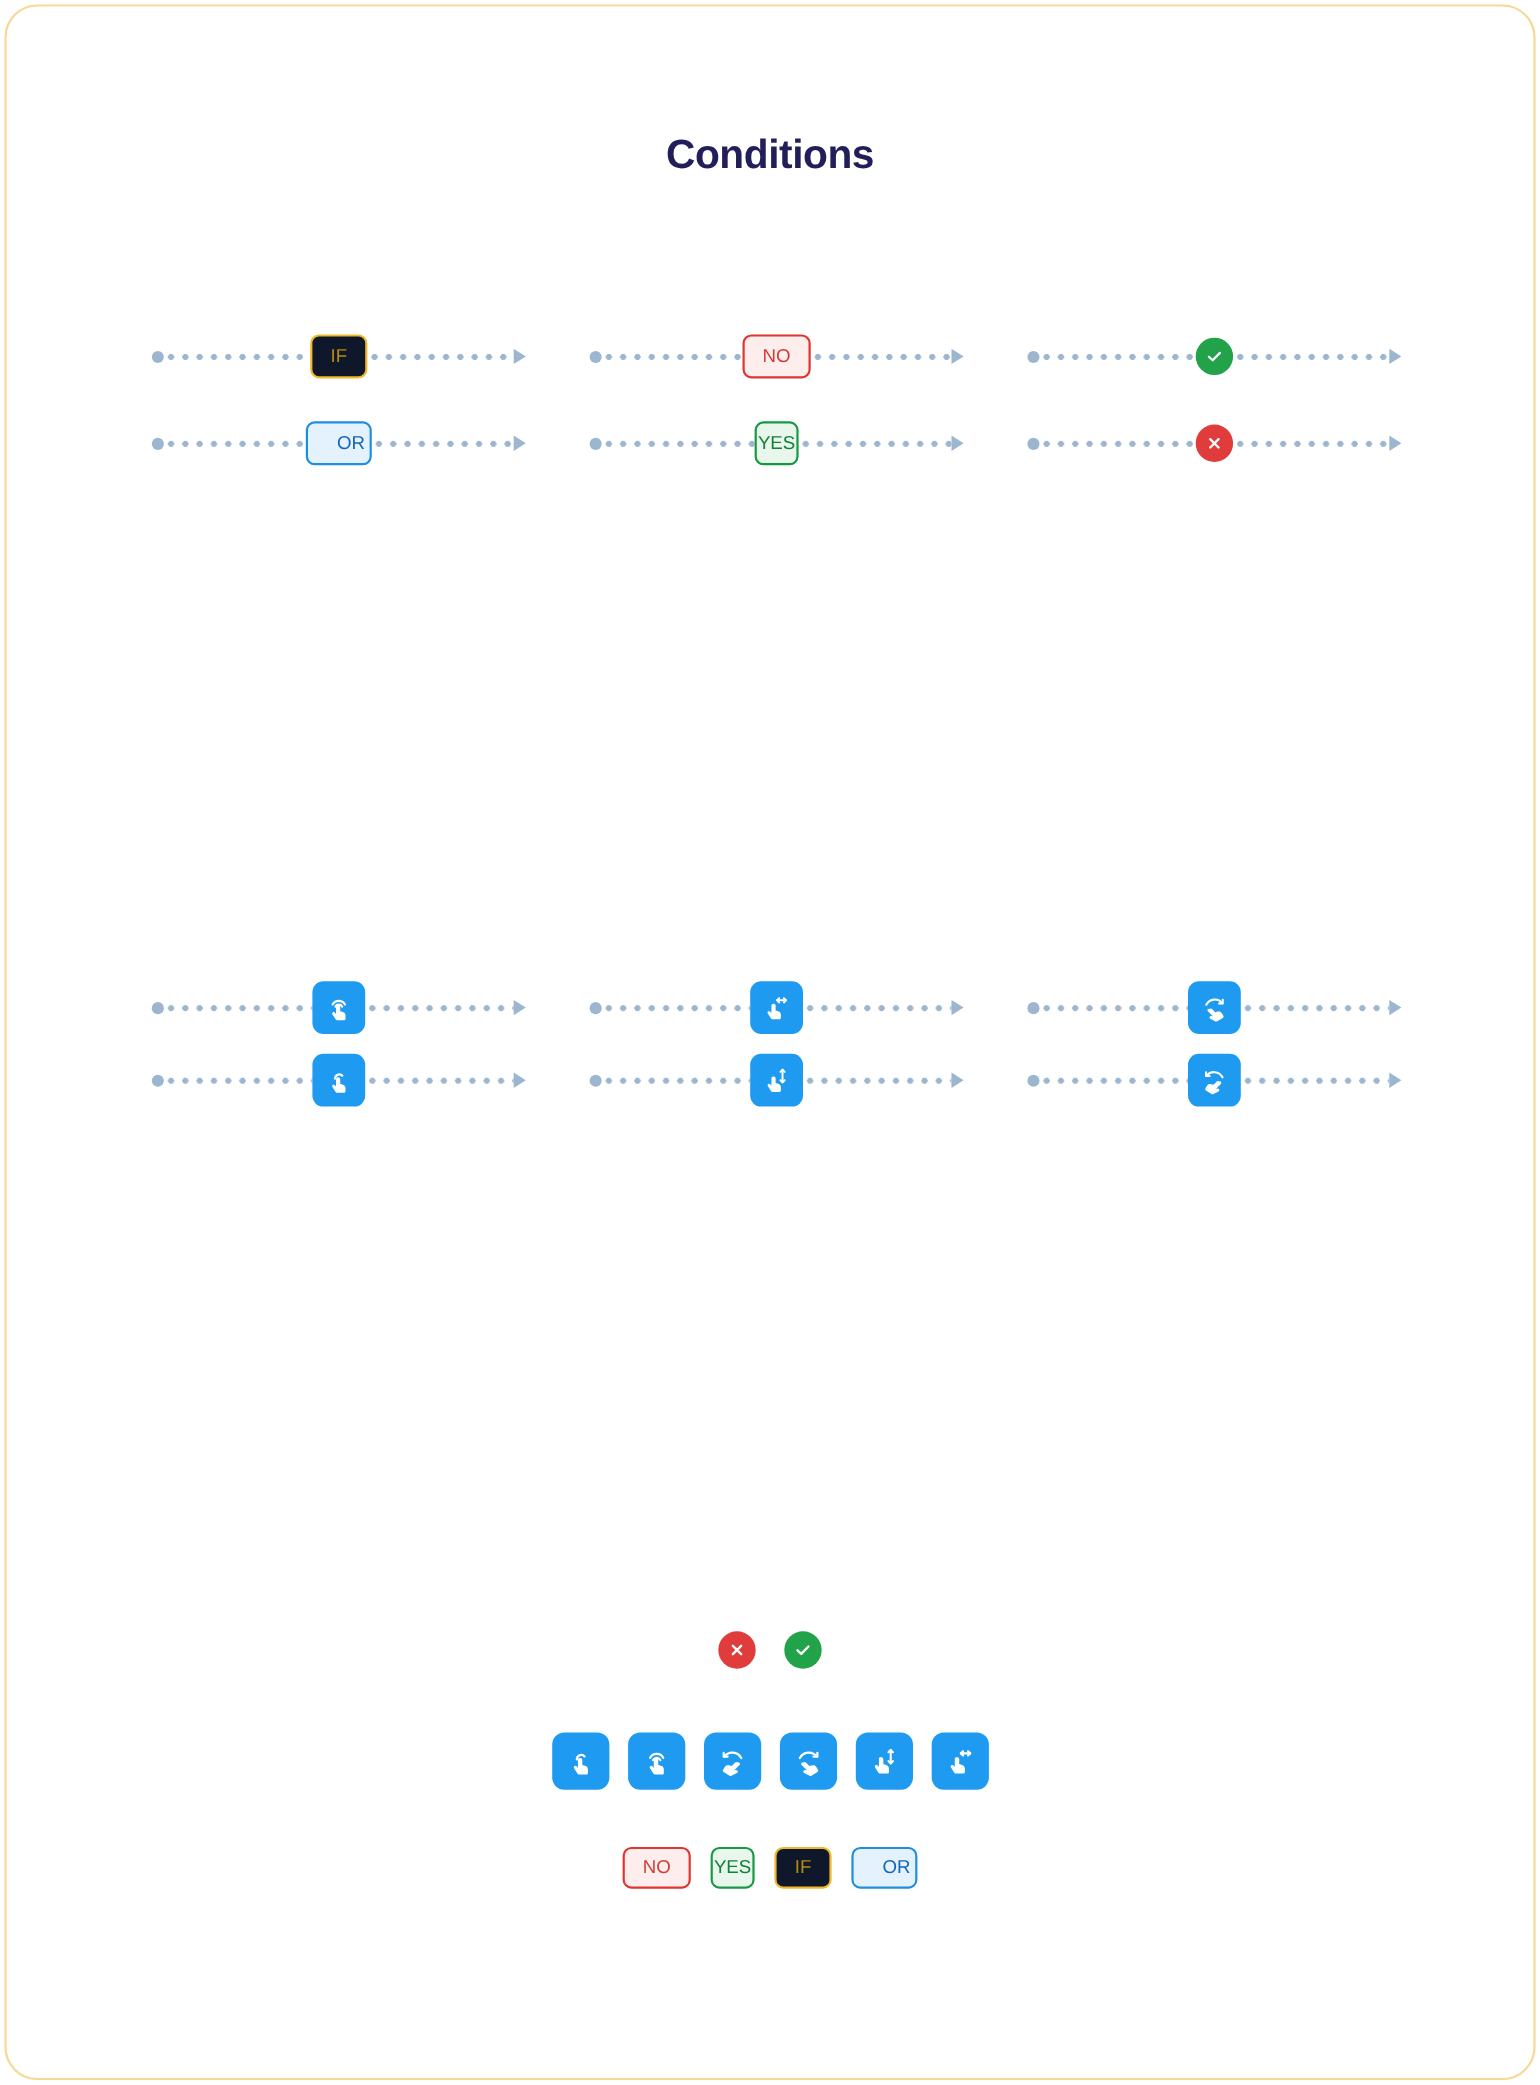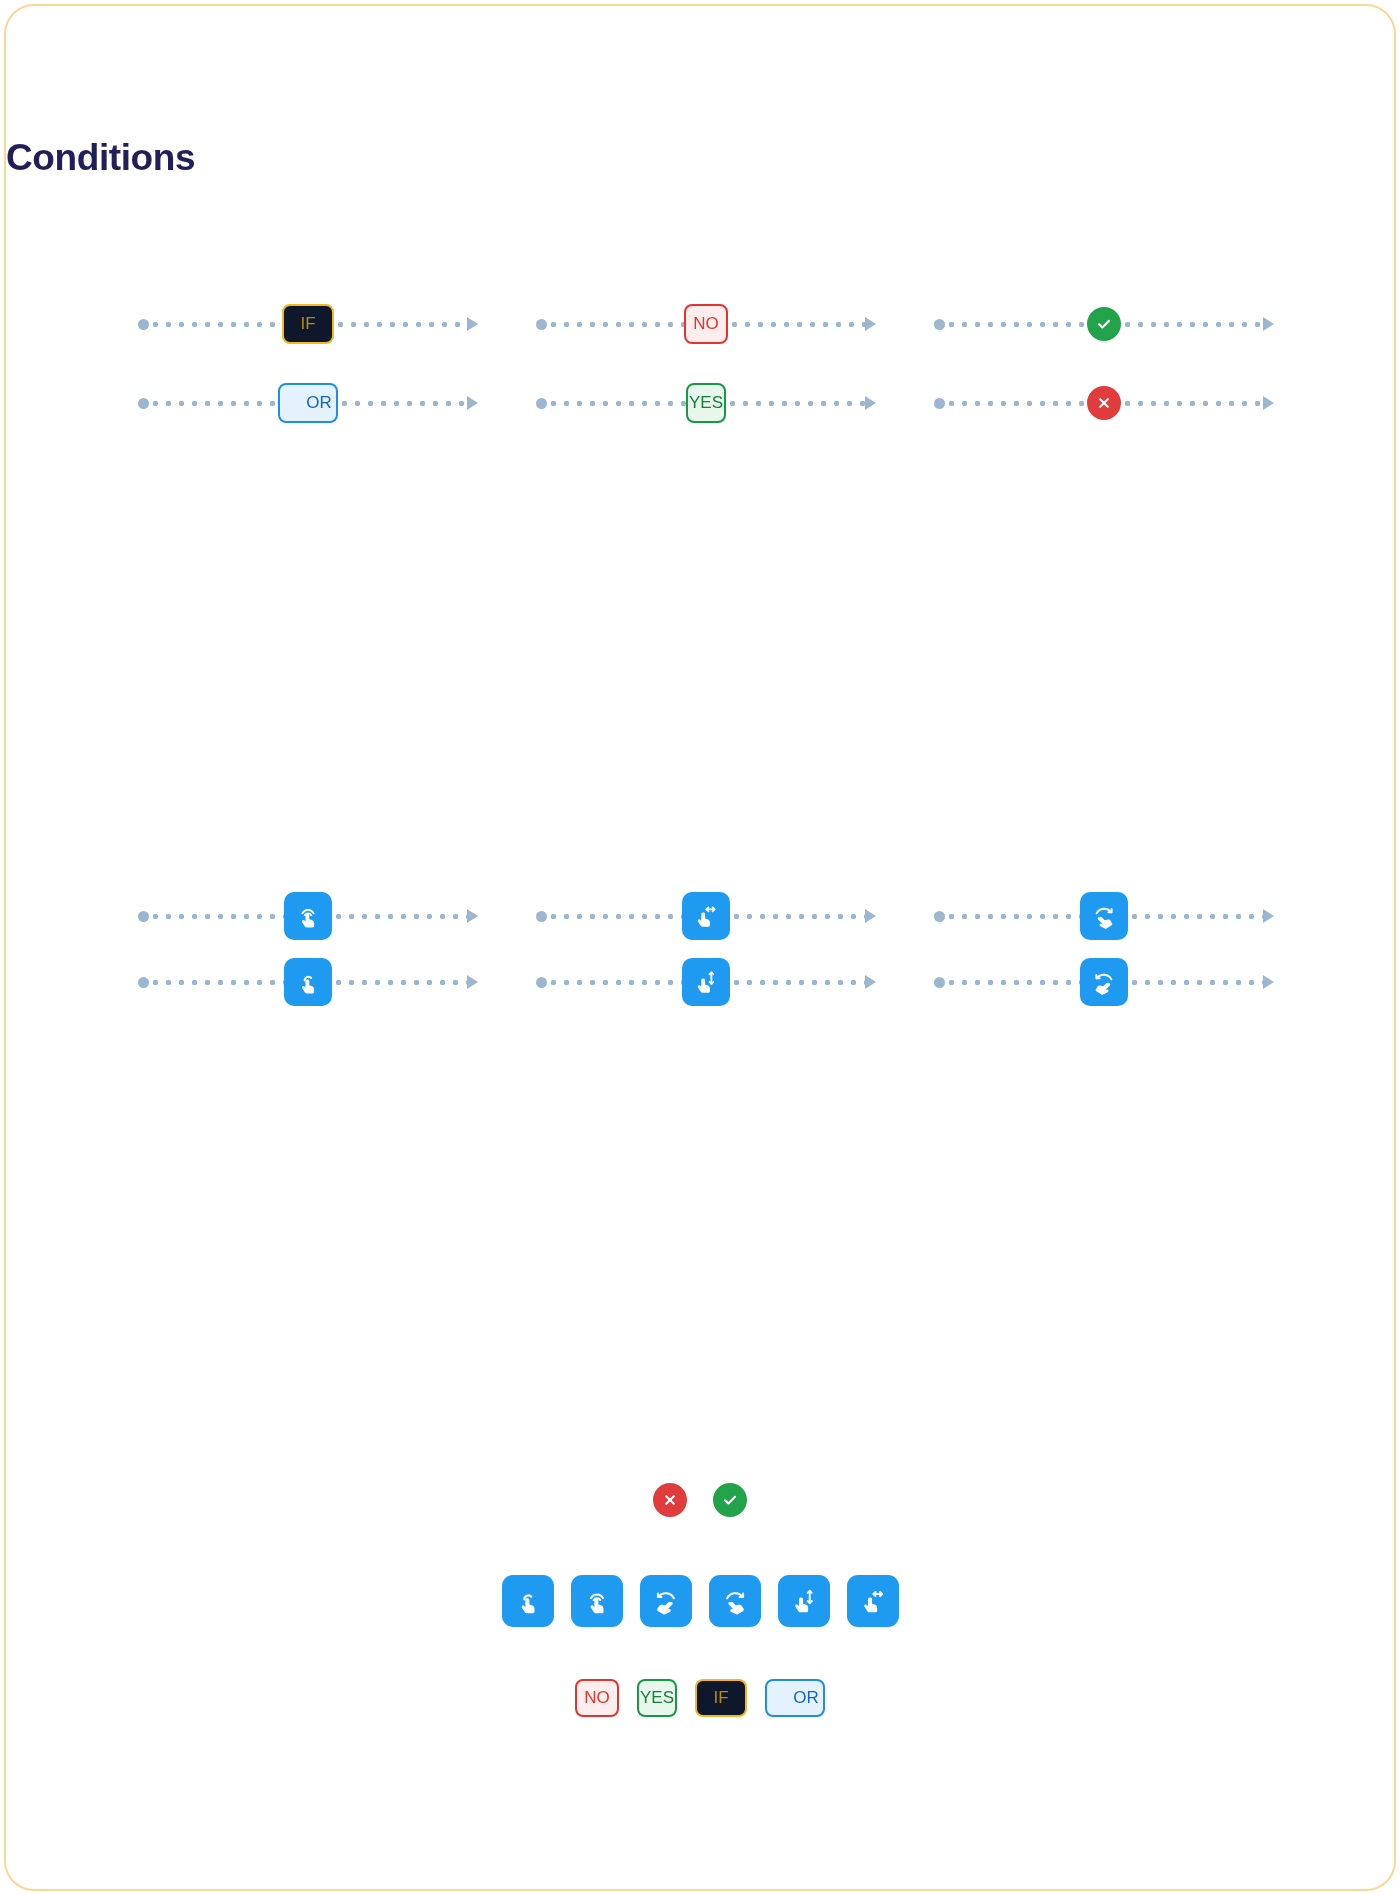--- a/index.html
+++ b/index.html
@@ -19,25 +19,25 @@
     height: 1887px;
     border: 2px solid #f7d894;
     border-radius: 30px;
     background: #ffffff;
     overflow: hidden;
   }
 
   .section-title {
     position: absolute;
     width: 100%;
+    text-align: center;
     font-size: 37px;
     font-weight: 700;
     letter-spacing: -0.4px;
     color: #221e59;
-    margin-top: 17px;
   }
 
   
   .row {
     position: absolute;
     height: 60px;
     display: flex;
     align-items: center;
   }
 
@@ -76,21 +76,21 @@
     font-size: 17px;
     font-weight: 500;
     border-radius: 8px;
     border-width: 2px;
     border-style: solid;
     width: 60px;
     height: 40px;
   }
   .badge.w-if  { width: 52px; }
   .badge.w-or  { width: 60px; }
-  .badge.w-no  { width: 44px; }
+  .badge.w-no  { width: 62px; }
   .badge.w-yes { width: 40px; }
 
   .badge-if  { border-color: #f0b829; background: #0f172a; color: #b68a11; }
   .badge-or  { border-color: #1f8ee0; background: #e3f2fd; color: #1565b8; padding-left: 22px; }
   .badge-no  { border-color: #e0342f; background: #fdeeed; color: #d43a33; }
   .badge-yes { border-color: #159944; background: #e8f6ec; color: #14803a; }
 
   
   .circle {
     flex: none;

